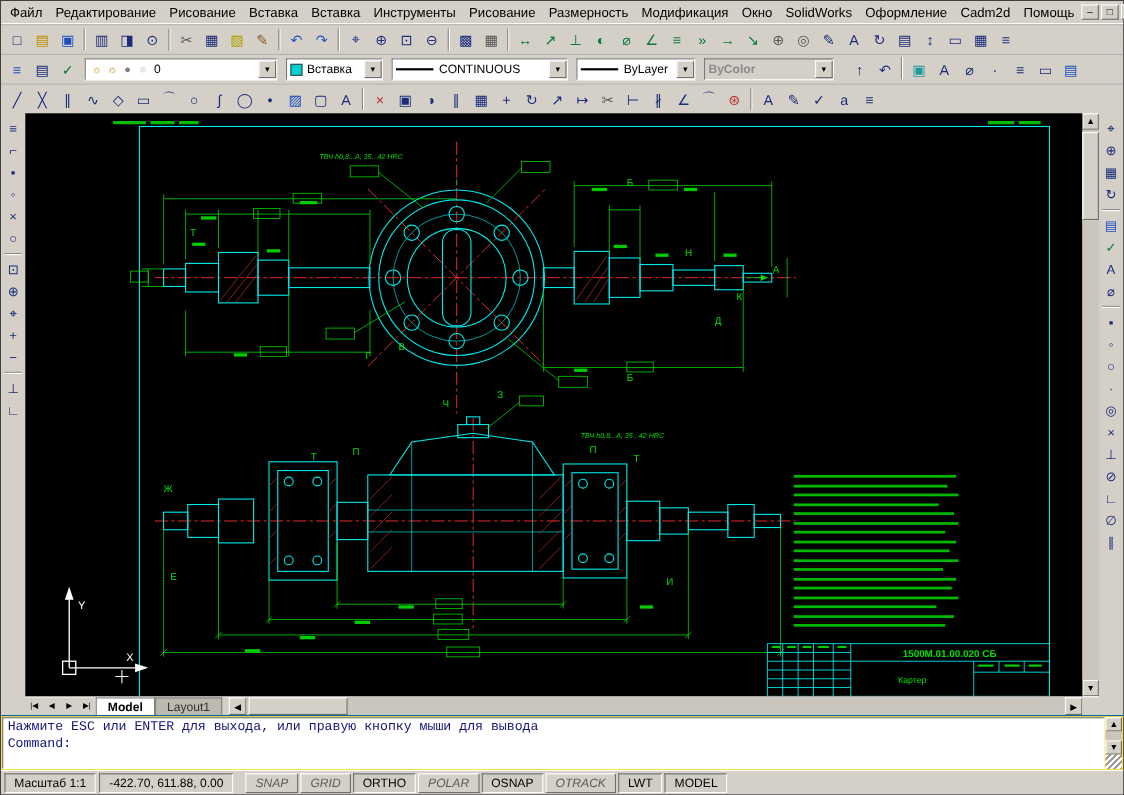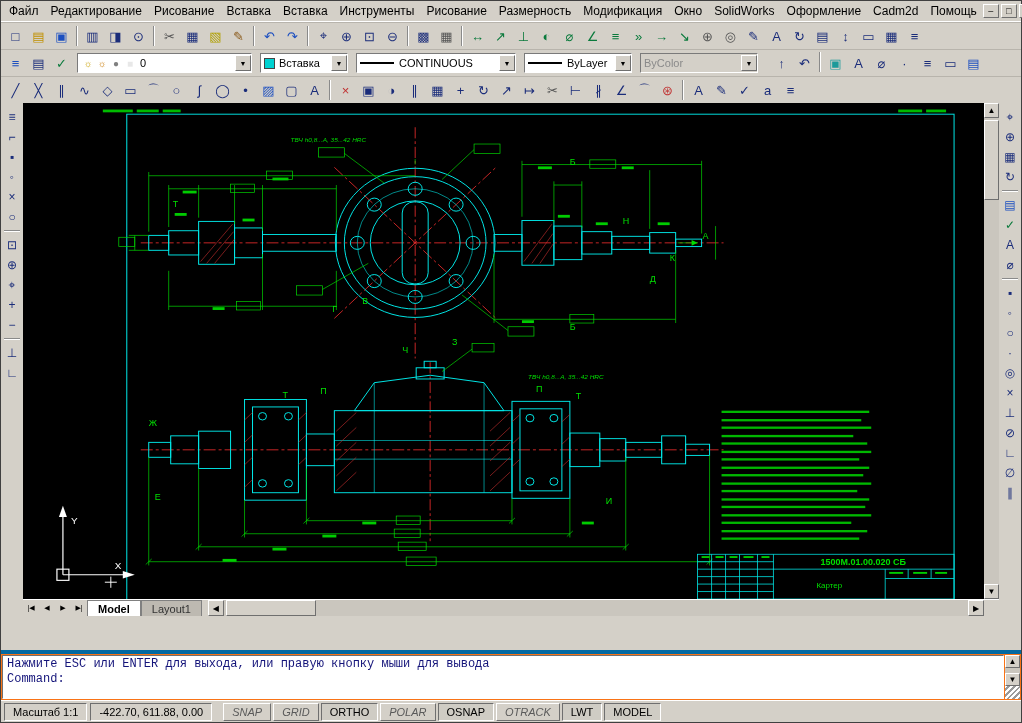--- a/index.html
+++ b/index.html
@@ -14,21 +14,21 @@
 
   
   .tb { height: 27px; display: flex; align-items: center; padding: 0 3px; border-top: 1px solid #b8b4ac; background: #d4d0c8; }
   .tbtn { width: 23px; height: 22px; display: inline-flex; align-items: center; justify-content: center; font-size: 13px; color: #1a2c7a; cursor: default; flex: none; }
   .tsep { width: 2px; height: 20px; margin: 0 3px; border-left: 1px solid #8a8a8a; border-right: 1px solid #fff; flex: none; }
 
   
   .dd { height: 20px; background: #fff; border: 1px solid; border-color: #7a7a7a #fff #fff #7a7a7a; display: flex; align-items: center; font-size: 11px; color: #000; padding-left: 3px; margin: 0 4px; flex: none; }
   .dd .val { flex: 1; overflow: hidden; white-space: nowrap; }
   .dd .arrow { width: 16px; height: 16px; margin-left: 2px; background: #d4d0c8; border: 1px solid; border-color: #fff #6f6f6f #6f6f6f #fff; display: flex; align-items: center; justify-content: center; font-size: 7px; color: #000; flex: none; }
-  .dd.disabled { background: #d4d0c8; color: #8a8a8a; }
+  .dd.disabled { background: #d4d0c8; color: #8a8a8a; font-weight: bold; }
   .chip { width: 11px; height: 11px; border: 1px solid #444; margin-right: 4px; flex: none; }
   .ltline { width: 34px; height: 0; border-top: 2px solid #000; margin-right: 5px; flex: none; }
   .dd-icons { display: flex; align-items: center; margin-right: 3px; }
   .dd-icons .tbtn { width: 14px; height: 14px; font-size: 10px; }
 
   
   .workspace { flex: 1; display: flex; min-height: 0; }
   .vtb { width: 22px; background: #d4d0c8; display: flex; flex-direction: column; align-items: center; padding-top: 4px; }
   .vtb .tbtn { width: 20px; height: 20px; font-size: 12px; }
   .vtb .tsep { width: 16px; height: 2px; margin: 3px 0; border: none; border-top: 1px solid #8a8a8a; border-bottom: 1px solid #fff; }
@@ -46,21 +46,21 @@
   .sb-track { flex: 1; position: relative; background: #cac6be; }
   .sb-thumb { position: absolute; background: #d4d0c8; border: 1px solid; border-color: #fff #6f6f6f #6f6f6f #fff; }
   .hthumb { left: 2px; top: 0; bottom: 0; width: 90px; }
   .vthumb { top: 2px; left: 0; right: 0; height: 80px; }
   .vscroll-col { width: 15px; display: flex; flex-direction: column; background: #cdc9c1; }
   .vscroll { flex: 1; display: flex; flex-direction: column; }
   .vscroll .sb-btn { width: 100%; height: 15px; }
   .corner { height: 17px; background: #d4d0c8; border-top: 1px solid #fff; }
 
   
-  .cmdarea { height: 50px; display: flex; background: #f97316; border-top: 4px solid #0369a1; padding: 1px; margin-top: 34px; }
+  .cmdarea { height: 50px; display: flex; background: #fde047; border-top: 1px solid #0369a1; padding: 1px; }
   .cmdtext { flex: 1; background: #fff; border: 1px solid; border-color: #6f6f6f #fff #fff #6f6f6f; font-family: "Liberation Mono", "DejaVu Sans Mono", monospace; font-size: 12px; color: #14147a; padding: 1px 4px; line-height: 15px; overflow: hidden; white-space: nowrap; }
   .cmdscroll { width: 15px; display: flex; flex-direction: column; margin-left: 1px; }
   .cmdscroll .sb-btn { width: 100%; height: 13px; }
   .cmdscroll .sb-track { flex: 1; }
   .grip { height: 13px; background: repeating-linear-gradient(135deg, #fff 0 2px, #9a9a9a 2px 4px); }
 
   
   .statusbar { height: 22px; display: flex; align-items: center; padding: 1px 3px; gap: 3px; border-top: 1px solid #fff; font-size: 11px; background: #d4d0c8; }
   .scell { height: 18px; display: flex; align-items: center; padding: 0 8px; border: 1px solid; border-color: #6f6f6f #fff #fff #6f6f6f; color: #000; white-space: nowrap; }
   .toggles { display: flex; margin-left: 6px; }

